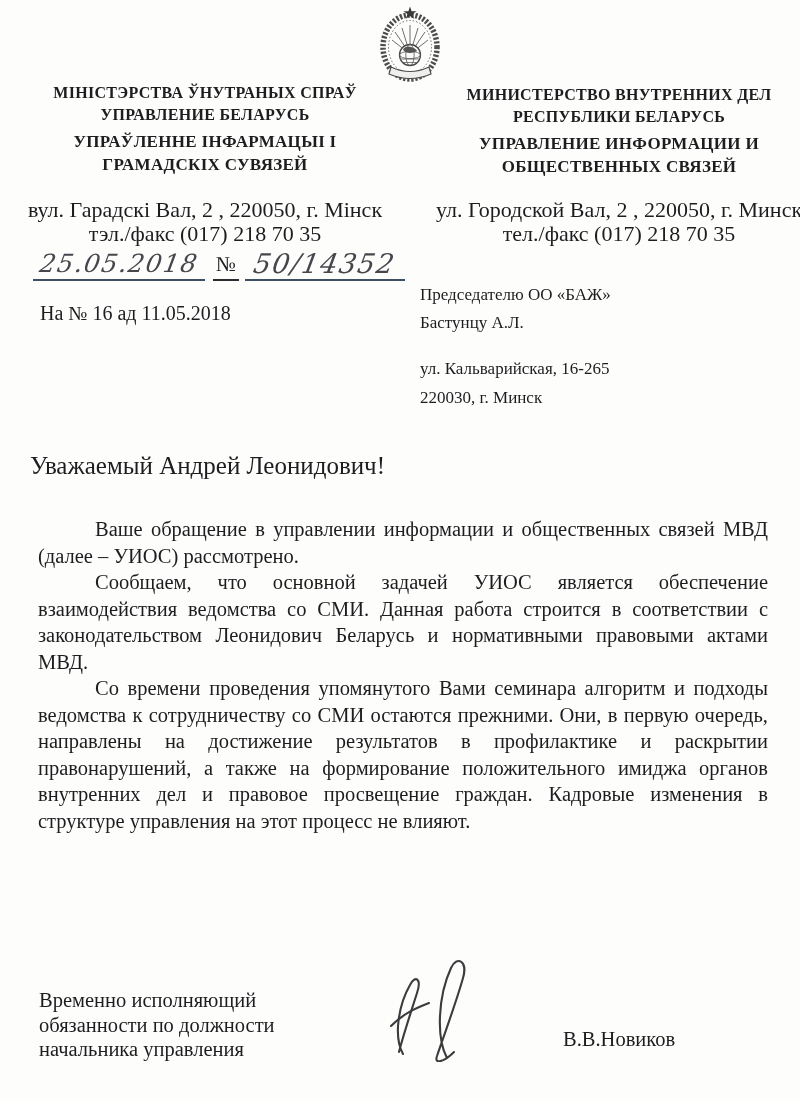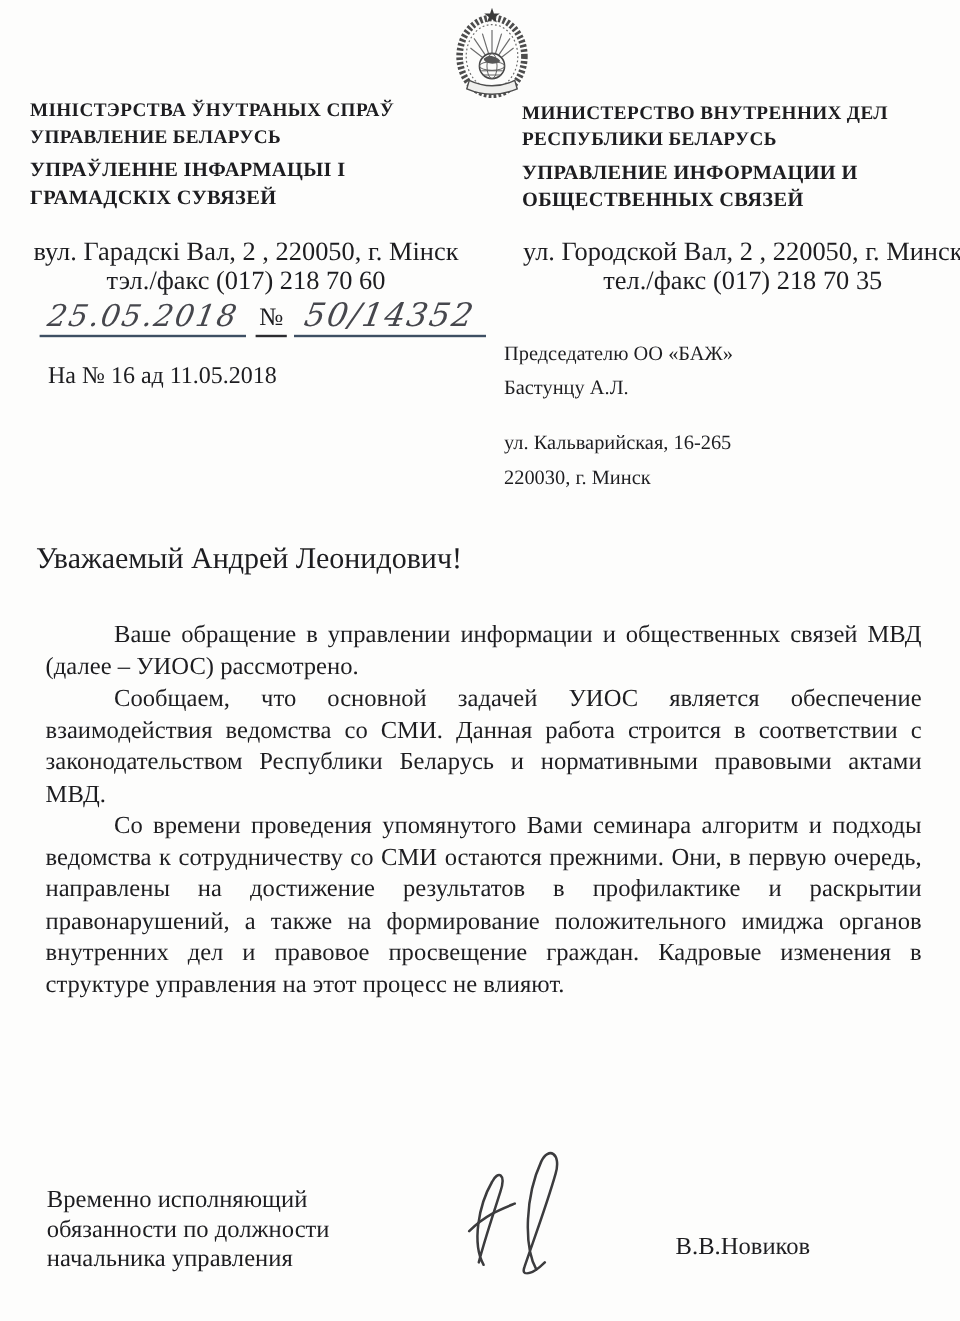--- a/index.html
+++ b/index.html
@@ -7,21 +7,21 @@
     position:relative;
     width:800px;height:1101px;
     background:#fdfdfc;
     font-family:"Liberation Serif", serif;
     color:#1d1d20;
     overflow:hidden;
   }
   
   .emblem{position:absolute;left:374px;top:4px;width:72px;height:78px;}
   
-  .org{position:absolute;text-align:left;font-weight:bold;}
+  .org{position:absolute;text-align:center;font-weight:bold;}
   .org-left{left:25px;top:82px;width:360px;}
   .org-right{left:435px;top:84px;width:368px;}
   .org .ministry{font-size:16px;line-height:22px;letter-spacing:.3px;}
   .org .department{font-size:17px;line-height:23px;margin-top:4px;letter-spacing:.3px;}
   .addr{position:absolute;text-align:center;font-size:22px;line-height:24px;}
   .addr-left{left:25px;top:198px;width:360px;}
   .addr-right{left:435px;top:198px;width:368px;}
   
   .ref-row{position:absolute;left:33px;top:248px;display:flex;align-items:flex-end;}
   .blank{display:inline-block;border-bottom:2px solid #3e4f63;text-align:center;}
@@ -96,21 +96,21 @@
       <div>РЕСПУБЛИКИ БЕЛАРУСЬ</div>
     </div>
     <div class="department">
       <div>УПРАВЛЕНИЕ ИНФОРМАЦИИ  И</div>
       <div>ОБЩЕСТВЕННЫХ СВЯЗЕЙ</div>
     </div>
   </div>
 
   <div class="addr addr-left">
     <div>вул. Гарадскі Вал, 2 , 220050, г. Мінск</div>
-    <div>тэл./факс (017) 218 70 60</div>
+    <div>тэл./факс (017) 218 70 35</div>
   </div>
   <div class="addr addr-right">
     <div>ул. Городской Вал, 2 , 220050, г. Минск</div>
     <div>тел./факс (017) 218 70 35</div>
   </div>
 
   <div class="ref-row">
     <span class="blank blank-date"><span class="hw hw-date">25.05.2018</span></span>
     <span class="no-sign">№</span>
     <span class="blank blank-num"><span class="hw hw-num">50/14352</span></span>
@@ -123,21 +123,21 @@
     <div class="r-addr">
       <div>ул. Кальварийская, 16-265</div>
       <div>220030, г. Минск</div>
     </div>
   </div>
 
   <div class="salutation">Уважаемый Андрей Леонидович!</div>
 
   <div class="body-text">
     <p>Ваше обращение в управлении информации и общественных связей МВД (далее – УИОС) рассмотрено.</p>
-    <p>Сообщаем, что основной задачей УИОС является обеспечение взаимодействия ведомства со СМИ. Данная работа строится в соответствии с законодательством Республики Беларусь и нормативными правовыми актами МВД.</p>
+    <p>Сообщаем, что основной задачей УИОС является обеспечение взаимодействия ведомства со СМИ. Данная работа строится в соответствии с законодательством Леонидович Беларусь и нормативными правовыми актами МВД.</p>
     <p>Со времени проведения упомянутого Вами семинара алгоритм и подходы ведомства к сотрудничеству со СМИ остаются прежними. Они, в первую очередь, направлены на достижение результатов в профилактике и раскрытии правонарушений, а также на формирование положительного имиджа органов внутренних дел и правовое просвещение граждан. Кадровые изменения в структуре управления на этот процесс не влияют.</p>
   </div>
 
   <div class="sign-position">
     <div>Временно исполняющий</div>
     <div>обязанности по должности</div>
     <div>начальника управления</div>
   </div>
 
   <svg class="signature-svg" viewBox="0 0 104 110" xmlns="http://www.w3.org/2000/svg">

